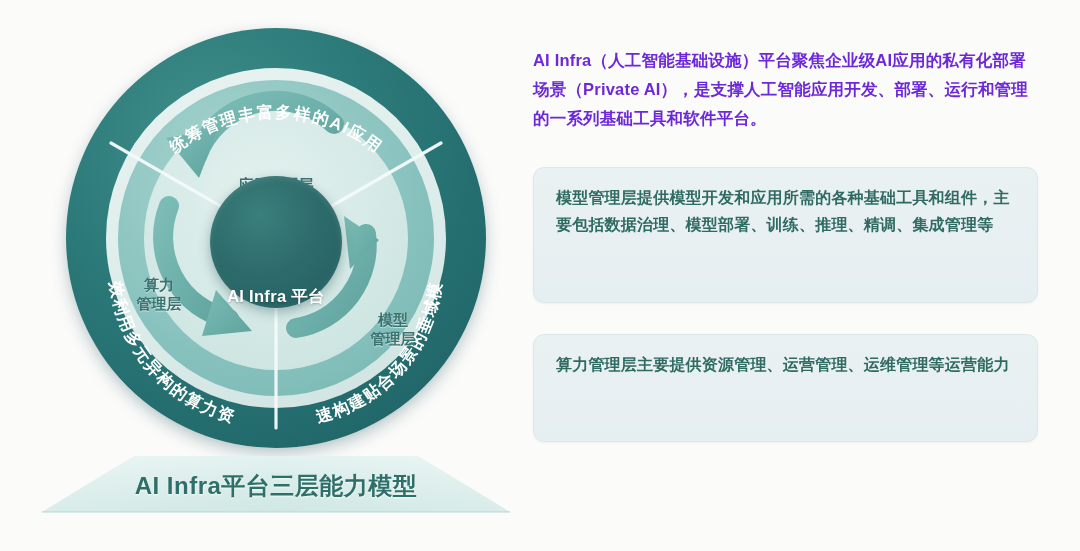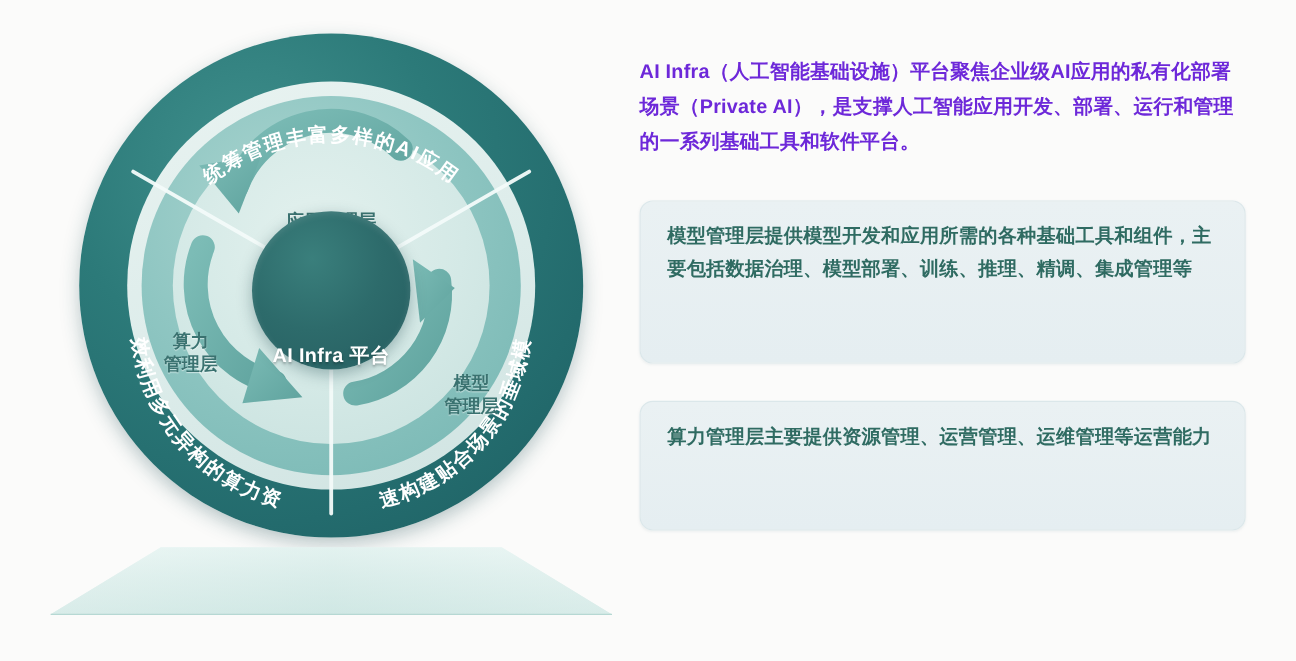--- a/index.html
+++ b/index.html
@@ -212,20 +212,21 @@
           <linearGradient id="platTop" x1="0" y1="0" x2="1" y2="0">
             <stop offset="0%" stop-color="#eef8f6"></stop>
             <stop offset="50%" stop-color="#dcefec"></stop>
             <stop offset="100%" stop-color="#eef8f6"></stop>
           </linearGradient>
         </defs>
         <polygon points="92,8 376,8 468,64 0,64" fill="url(#plat)"></polygon>
         <polygon points="92,8 376,8 468,64 0,64" fill="url(#platTop)" opacity="0.5"></polygon>
         <line x1="0" y1="64" x2="468" y2="64" stroke="#b6d8d3" stroke-width="1.2"></line>
       </svg>
+      <div class="platform-label">AI Infra平台三层能力模型</div>
     </div>
 
   </div>
 
   <div class="textcol">
 
     <p class="intro">AI Infra（人工智能基础设施）平台聚焦企业级AI应用的私有化部署场景（Private AI），是支撑人工智能应用开发、部署、运行和管理的一系列基础工具和软件平台。</p>
 
 
     <div class="card card-2">

